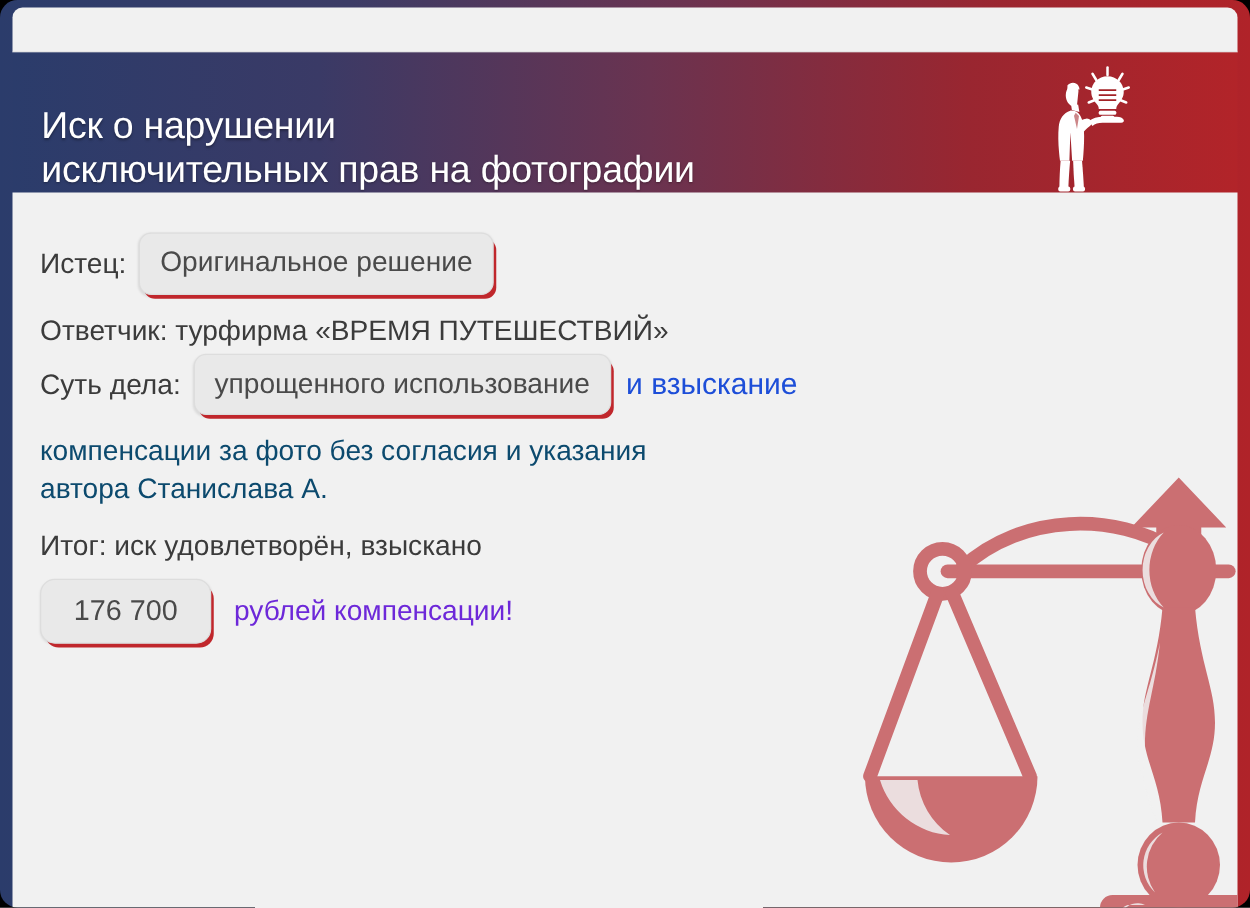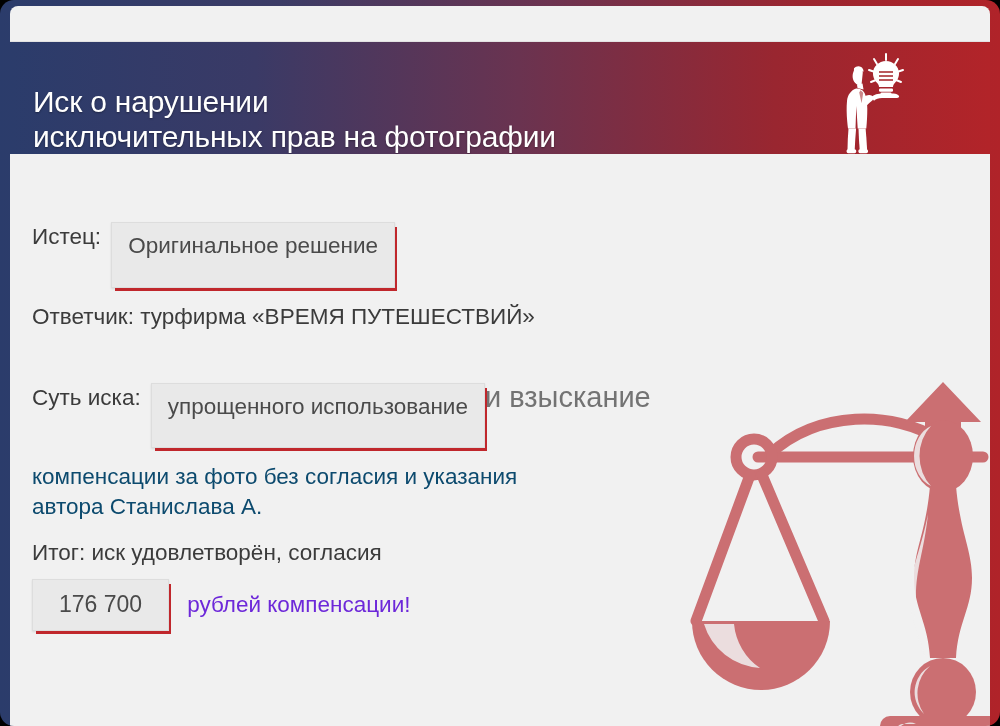--- a/index.html
+++ b/index.html
@@ -89,62 +89,61 @@
     padding: 32px 0 0 22px;
   }
 
   .line {
     color: #3b3b3b;
     font-size: 22.5px;
     line-height: 1.30;
     margin: 0 0 16px 0;
     display: block;
   }
-  .line.tight { margin-bottom: 16px; }
+  .line.tight { margin-bottom: 4px; }
 
   .row {
     display: flex;
     align-items: center;
     margin-bottom: 14px;
   }
   .row .label {
     color: #3b3b3b;
     font-size: 22.5px;
     white-space: nowrap;
   }
   .row .trailing {
-    color: #737373;
-    font-size: 29px;
+    color: #1d4ed8;
+    font-size: 24px;
     white-space: nowrap;
-    margin-left: 0;
+    margin-left: 12px;
   }
 
   .pill {
     display: inline-block;
     background: #e9e9e9;
     color: #4a4a4a;
     font-size: 22.5px;
     line-height: 1;
-    padding: 12px 16px 29px 16px;
-    border-radius: 0;
+    padding: 12px 16px 13px 16px;
+    border-radius: 10px;
     margin-left: 10px;
     box-shadow: 3px 4px 0 -1px #c0272c,
                 0 1px 2px rgba(0,0,0,0.10);
     border: 1px solid #dddddd;
-    margin-top: 36px;
   }
 
   .pill-amount {
     display: inline-block;
     background: #e9e9e9;
     color: #4a4a4a;
     font-size: 23px;
     line-height: 1;
     padding: 13px 26px 14px 26px;
-    border-radius: 0;
+    border-radius: 12px;
     box-shadow: 3px 4px 0 -1px #c0272c,
                 0 1px 2px rgba(0,0,0,0.10);
     border: 1px solid #dddddd;
   }
 
   .para {
     color: #0c4a6e;
     font-size: 22.5px;
     line-height: 1.32;
     margin: 0 0 16px 0;
@@ -266,30 +265,30 @@
     <div class="content">
 
       <div class="row">
         <span class="label">Истец:</span>
         <span class="pill">Оригинальное решение</span>
       </div>
 
       <div class="line tight">Ответчик: турфирма «ВРЕМЯ ПУТЕШЕСТВИЙ»</div>
 
       <div class="row">
-        <span class="label">Суть иска:</span>
+        <span class="label">Суть дела:</span>
         <span class="pill">упрощенного использование</span>
         <span class="trailing">и взыскание</span>
       </div>
 
       <div class="para">компенсации за фото без согласия и указания
 автора Станислава А.</div>
 
 
-      <div class="line" style="margin-bottom:12px;">Итог: иск удовлетворён, согласия</div>
+      <div class="line" style="margin-bottom:12px;">Итог: иск удовлетворён, взыскано</div>
 
       <div class="final-row">
         <span class="pill-amount">176 700</span>
         <span class="trailing">рублей компенсации!</span>
       </div>
 
     </div>
   </div>
 </div>
 

